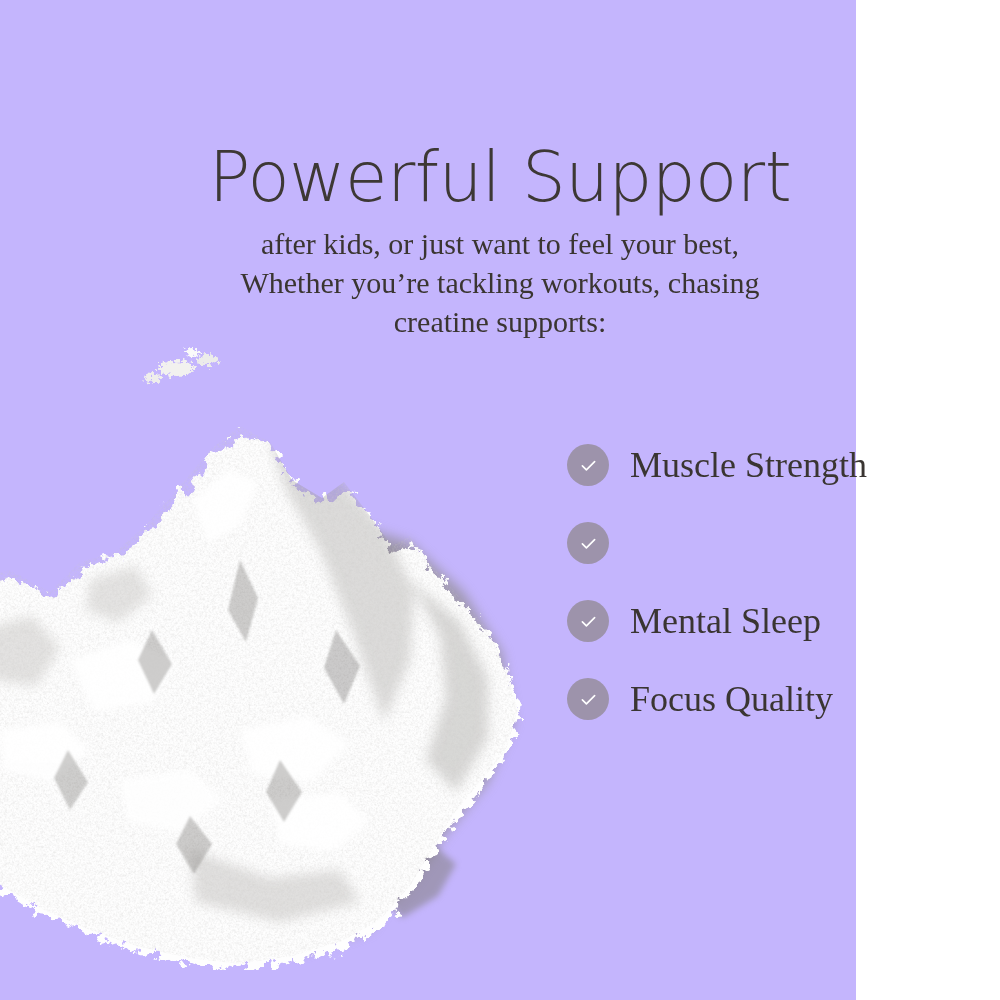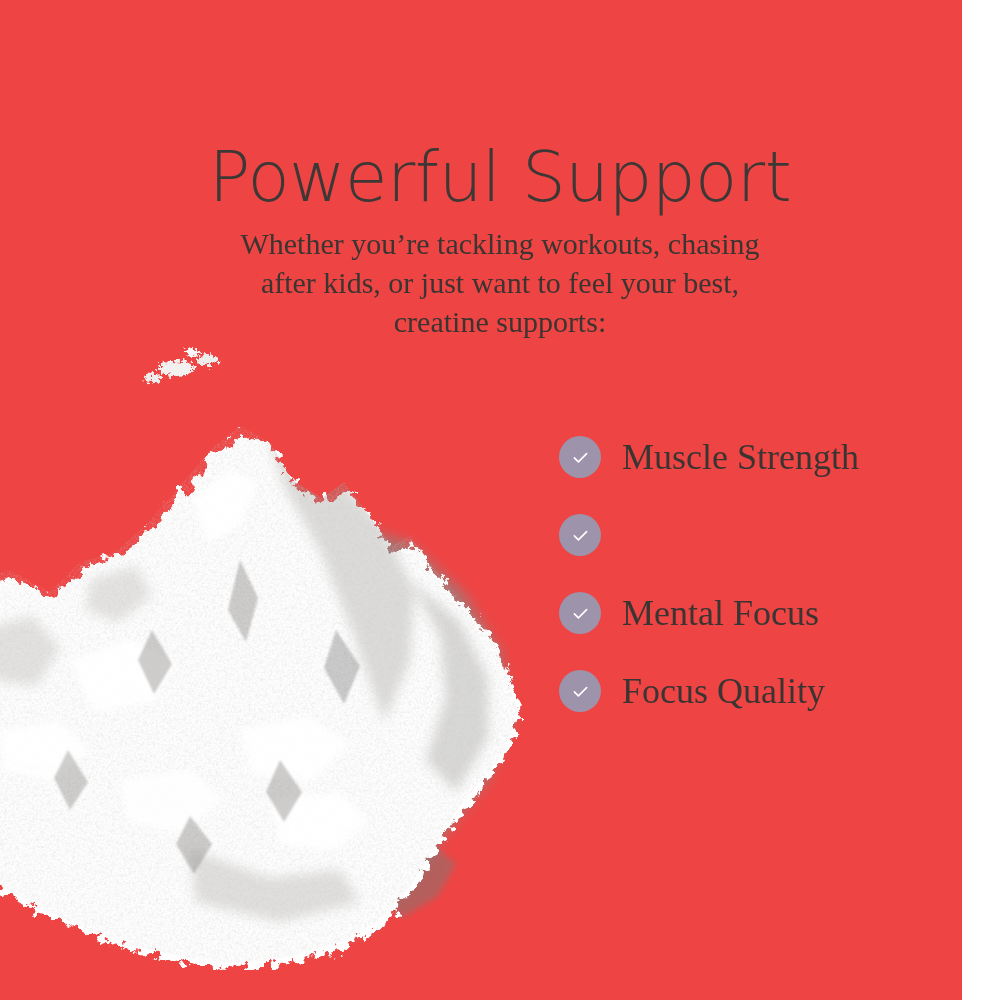--- a/index.html
+++ b/index.html
@@ -8,23 +8,23 @@
   }
   body {
     width: 1000px;
     height: 1000px;
     background: #ffffff;
     font-family: "Liberation Sans", sans-serif;
     overflow: hidden;
   }
   #canvas {
     position: relative;
-    width: 962px;
+    width: 856px;
     height: 1000px;
-    background: #ef4444;
+    background: #c4b5fd;
   }
 
   
   .headline {
     position: absolute;
     left: 0;
     top: 92px;
     width: 1000px;
     text-align: center;
     font-family: "DejaVu Sans", "Liberation Sans", sans-serif;
@@ -226,26 +226,26 @@
           <path d="M 340,430 L 362,462 L 344,492 L 326,462 Z" fill="#6f6d6a"></path>
           <path d="M 250,486 L 272,514 L 254,544 L 236,514 Z" fill="#6f6d6a"></path>
         </g>
       </g>
     </svg>
   </div>
 
   <h1 class="headline">Powerful Support</h1>
 
   <p class="subhead">
+    <span class="line">after kids, or just want to feel your best,</span>
     <span class="line">Whether you’re tackling workouts, chasing</span>
-    <span class="line">after kids, or just want to feel your best,</span>
     <span class="line">creatine supports:</span>
   </p>
 
-  <ul class="benefits" style="list-style:none;margin:0;padding:0;text-align:center;">
+  <ul class="benefits" style="list-style:none;margin:8px;padding:0;text-align:center;">
 
     <li class="benefit-row">
       <span class="check-badge">
         <svg viewBox="0 0 24 24" fill="none" stroke="#ffffff" stroke-width="1.9" stroke-linecap="round" stroke-linejoin="round">
           <polyline points="5,12.4 9.6,17 19,7.6"></polyline>
         </svg>
       </span>
       <span class="benefit-label">Muscle Strength</span>
     </li>
 
@@ -257,21 +257,21 @@
       </span>
     </li>
 
 
     <li class="benefit-row">
       <span class="check-badge">
         <svg viewBox="0 0 24 24" fill="none" stroke="#ffffff" stroke-width="1.9" stroke-linecap="round" stroke-linejoin="round">
           <polyline points="5,12.4 9.6,17 19,7.6"></polyline>
         </svg>
       </span>
-      <span class="benefit-label">Mental Focus</span>
+      <span class="benefit-label">Mental Sleep</span>
     </li>
 
     <li class="benefit-row">
       <span class="check-badge">
         <svg viewBox="0 0 24 24" fill="none" stroke="#ffffff" stroke-width="1.9" stroke-linecap="round" stroke-linejoin="round">
           <polyline points="5,12.4 9.6,17 19,7.6"></polyline>
         </svg>
       </span>
       <span class="benefit-label">Focus Quality</span>
     </li>

